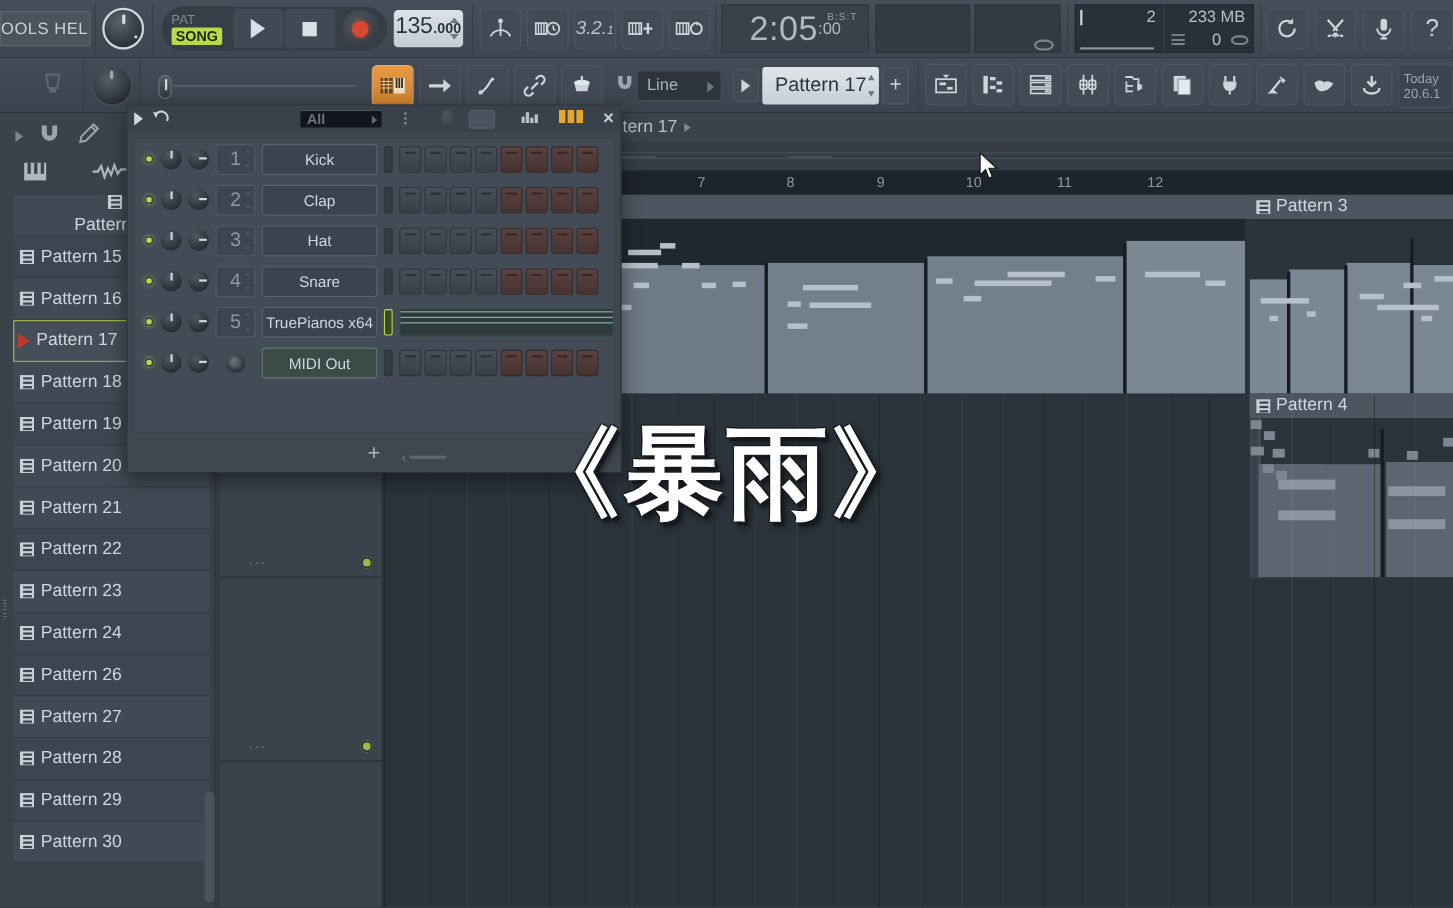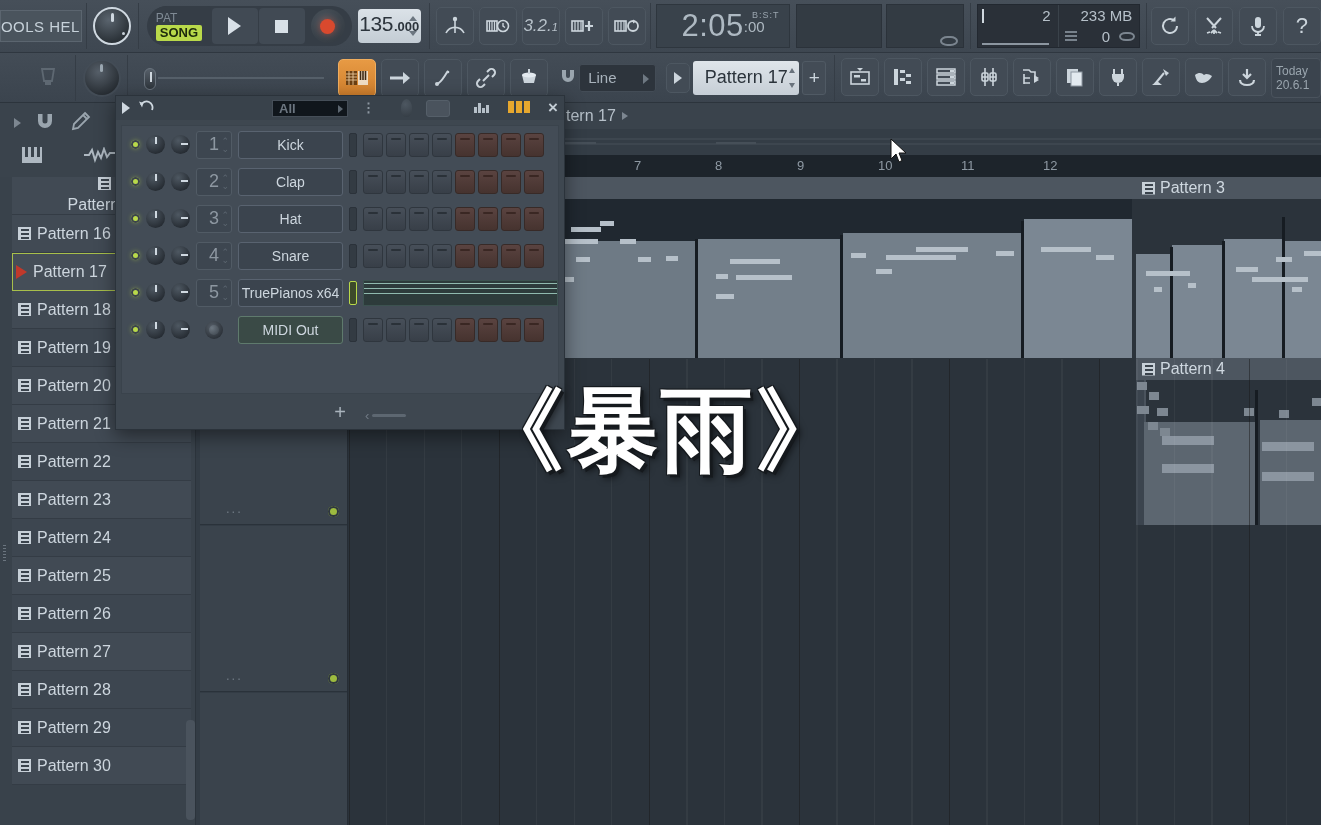--- a/index.html
+++ b/index.html
@@ -824,20 +824,24 @@
           </svg>
       </span>
     </div>
   </div>
 
   <div class="pat-list">
     <div class="pat-item" style="top:0;flex-direction:column;">
       <span class="pat-icon"></span>
       <span>Pattern 14</span>
     </div>
+    <div class="pat-item alt">
+      <span class="pat-icon"></span>
+      <span>Pattern 15</span>
+    </div>
     <div class="pat-item">
       <span class="pat-icon"></span>
       <span>Pattern 16</span>
     </div>
     <div class="pat-item sel">
       <span class="pat-play" style="margin-left:-3px;"></span>
       <span>Pattern 17</span>
     </div>
     <div class="pat-item">
       <span class="pat-icon"></span>
@@ -859,24 +863,20 @@
       <span class="pat-icon"></span>
       <span>Pattern 22</span>
     </div>
     <div class="pat-item">
       <span class="pat-icon"></span>
       <span>Pattern 23</span>
     </div>
     <div class="pat-item alt">
       <span class="pat-icon"></span>
       <span>Pattern 24</span>
-    </div>
-    <div class="pat-item">
-      <span class="pat-icon"></span>
-      <span>Pattern 25</span>
     </div>
     <div class="pat-item alt">
       <span class="pat-icon"></span>
       <span>Pattern 26</span>
     </div>
     <div class="pat-item">
       <span class="pat-icon"></span>
       <span>Pattern 27</span>
     </div>
     <div class="pat-item alt">

